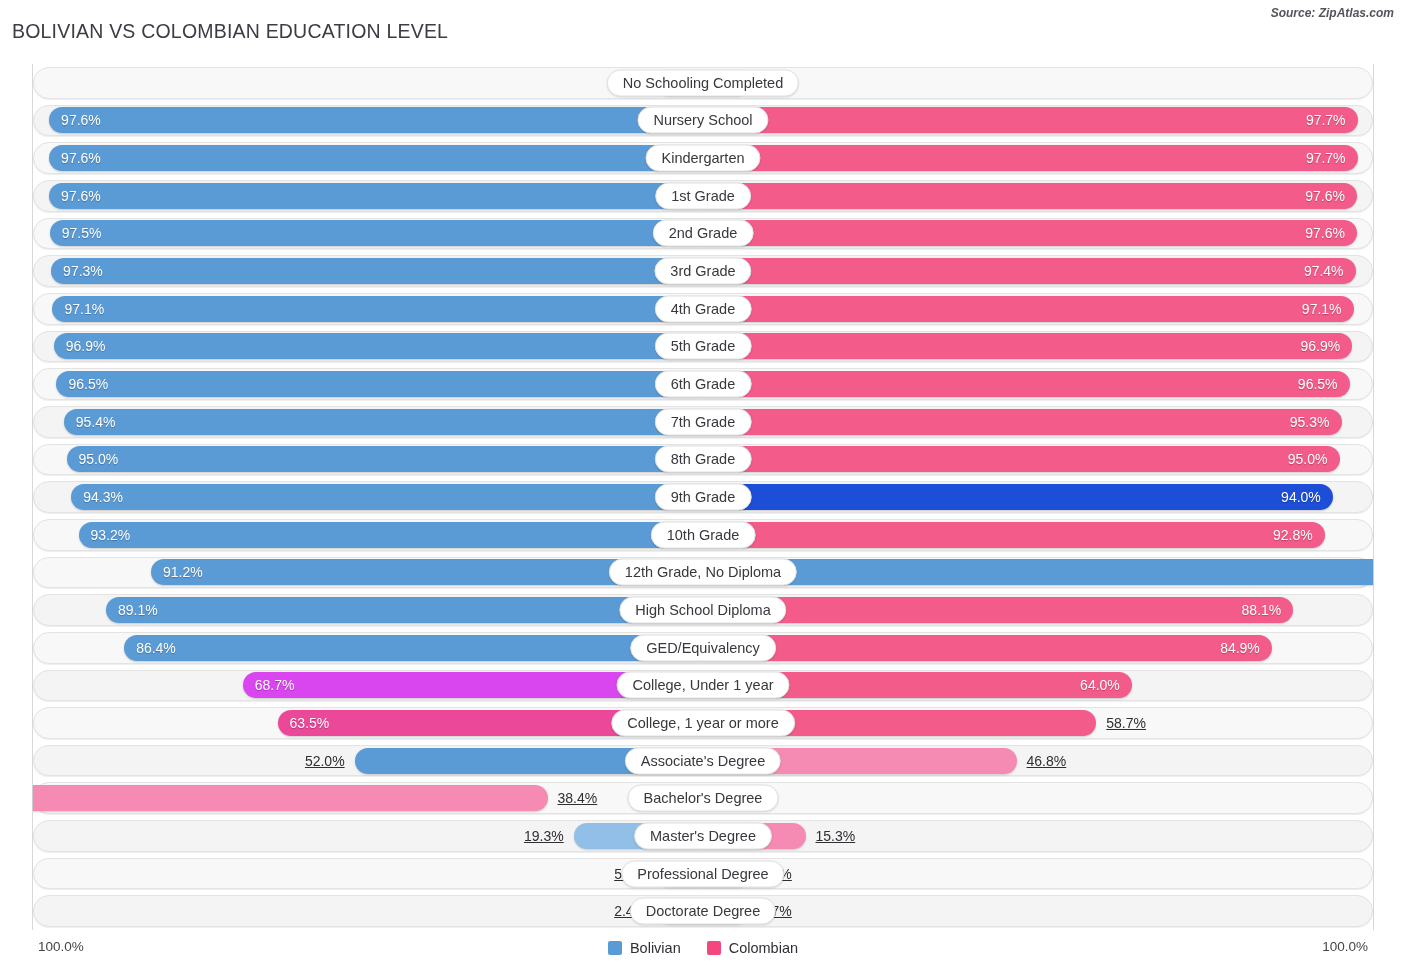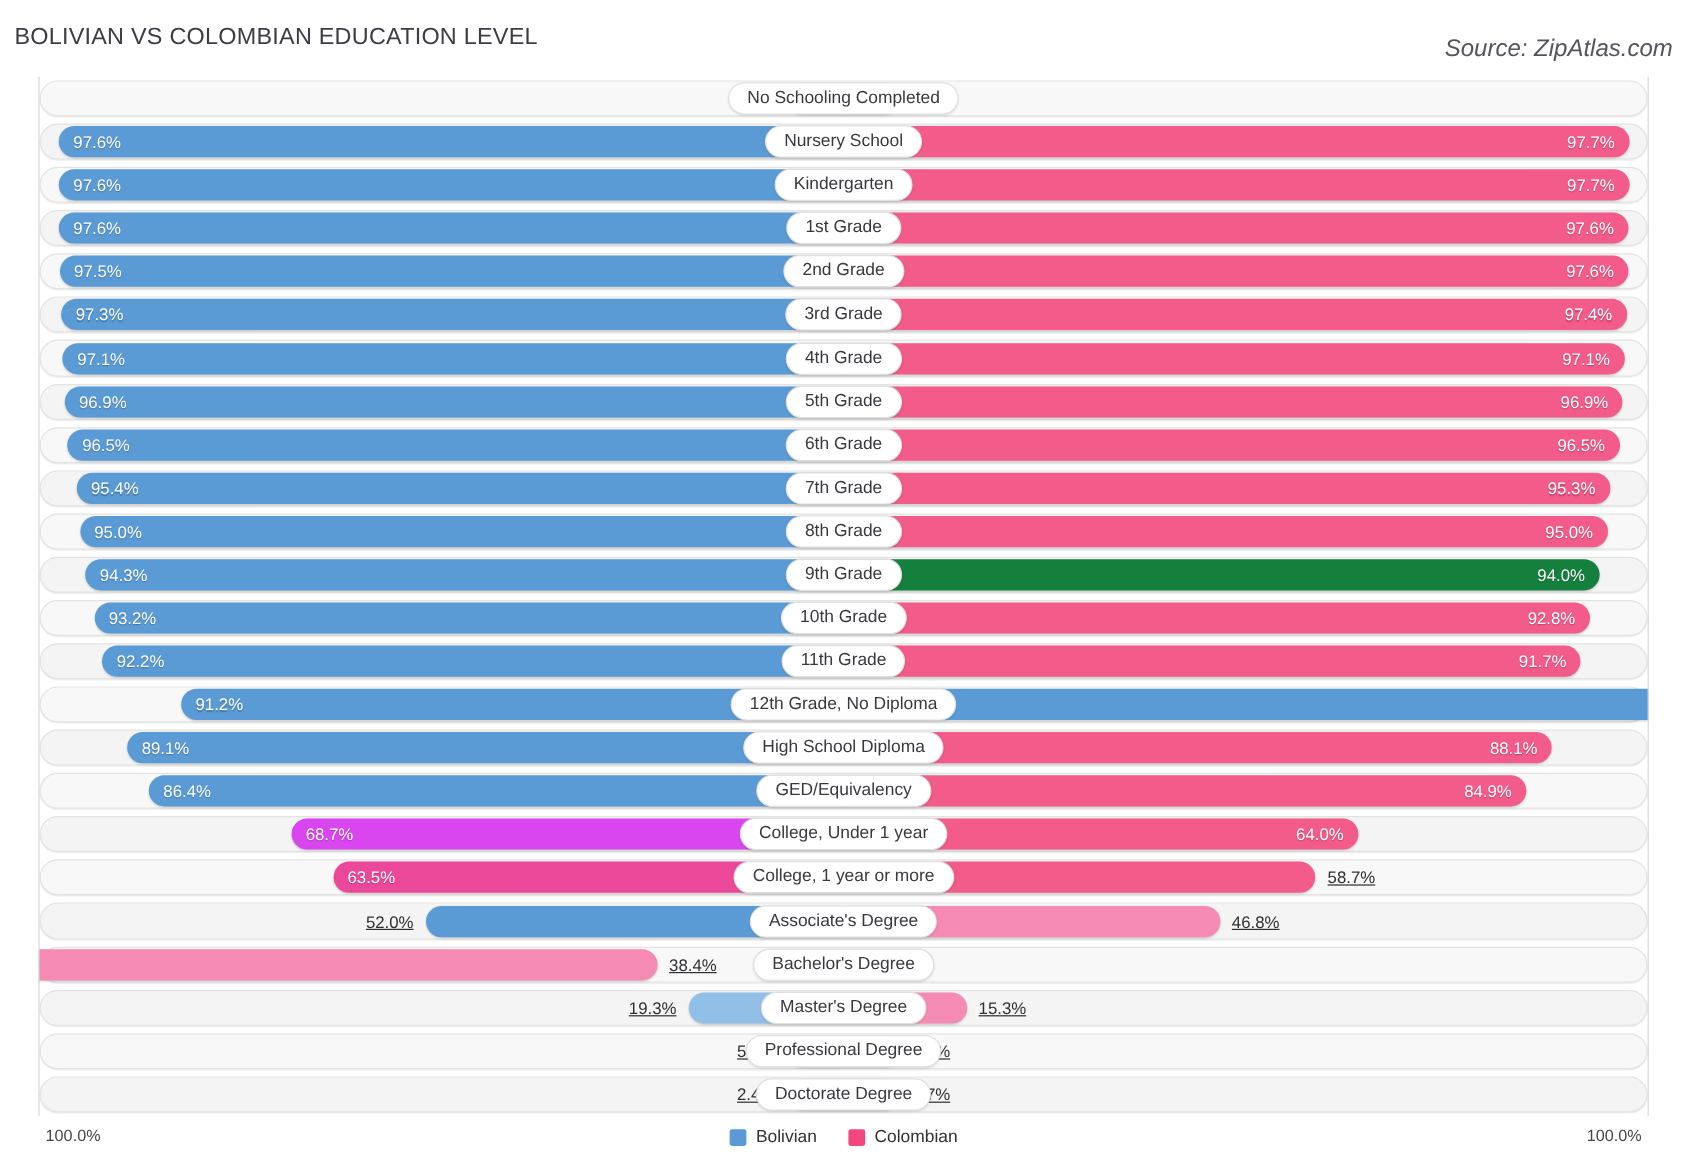--- a/index.html
+++ b/index.html
@@ -32,24 +32,24 @@
     top: 20px;
     font-size: 19.5px;
     letter-spacing: 0.2px;
     color: #3c3c44;
     font-weight: 400;
     white-space: nowrap;
   }
   .source {
     position: absolute;
     right: 12px;
-    top: 30px;
-    font-size: 20px;
+    top: 6px;
+    font-size: 12px;
     font-style: italic;
-    font-weight: normal;
+    font-weight: bold;
     color: #54545c;
     white-space: nowrap;
   }
 
   
   .plot {
     position: absolute;
     left: 32px;
     right: 32px;
     top: 64px;
@@ -354,53 +354,39 @@
         <div class="cat-pill">8th Grade</div>
       </div>
       <div class="row">
         <div class="row-track"></div>
         <div class="half left">
           <div class="bar" style="width: 94.3%; background: rgb(91, 155, 213);">
             <span class="val-in">94.3%</span>
           </div>
         </div>
         <div class="half right">
-          <div class="bar" style="width: 94%; background: #15803d;">
+          <div class="bar" style="width: 94%; background: #1d4ed8;">
             <span class="val-in">94.0%</span>
           </div>
         </div>
         <div class="cat-pill">9th Grade</div>
       </div>
       <div class="row alt">
         <div class="row-track"></div>
         <div class="half left">
           <div class="bar" style="width: 93.2%; background: rgb(91, 155, 213);">
             <span class="val-in">93.2%</span>
           </div>
         </div>
         <div class="half right">
           <div class="bar" style="width: 92.8%; background: rgb(242, 91, 138);">
             <span class="val-in">92.8%</span>
           </div>
         </div>
         <div class="cat-pill">10th Grade</div>
-      </div>
-      <div class="row">
-        <div class="row-track"></div>
-        <div class="half left">
-          <div class="bar" style="width: 92.2%; background: rgb(91, 155, 213);">
-            <span class="val-in">92.2%</span>
-          </div>
-        </div>
-        <div class="half right">
-          <div class="bar" style="width: 91.7%; background: rgb(242, 91, 138);">
-            <span class="val-in">91.7%</span>
-          </div>
-        </div>
-        <div class="cat-pill">11th Grade</div>
       </div>
       <div class="row alt">
         <div class="row-track"></div>
         <div class="half left">
           <div class="bar" style="width: 91.2%; background: rgb(91, 155, 213);">
             <span class="val-in">91.2%</span>
           </div>
         </div>
         <div class="cat-pill">12th Grade, No Diploma</div>
       </div>

